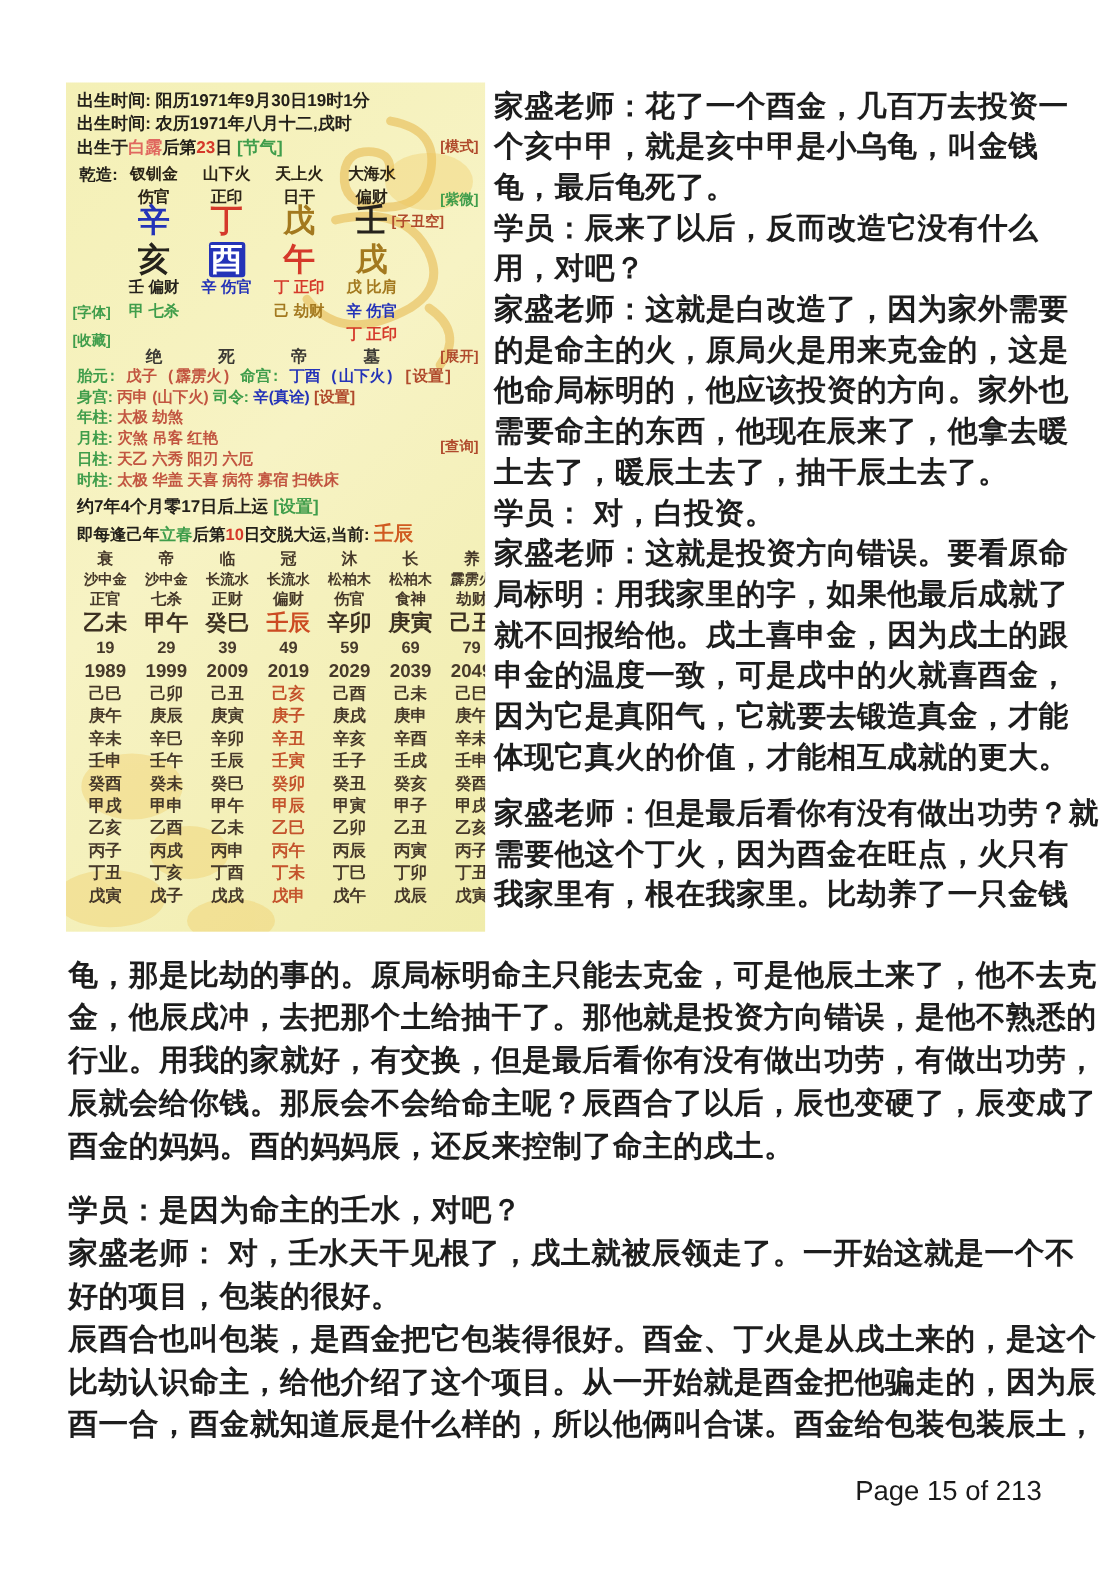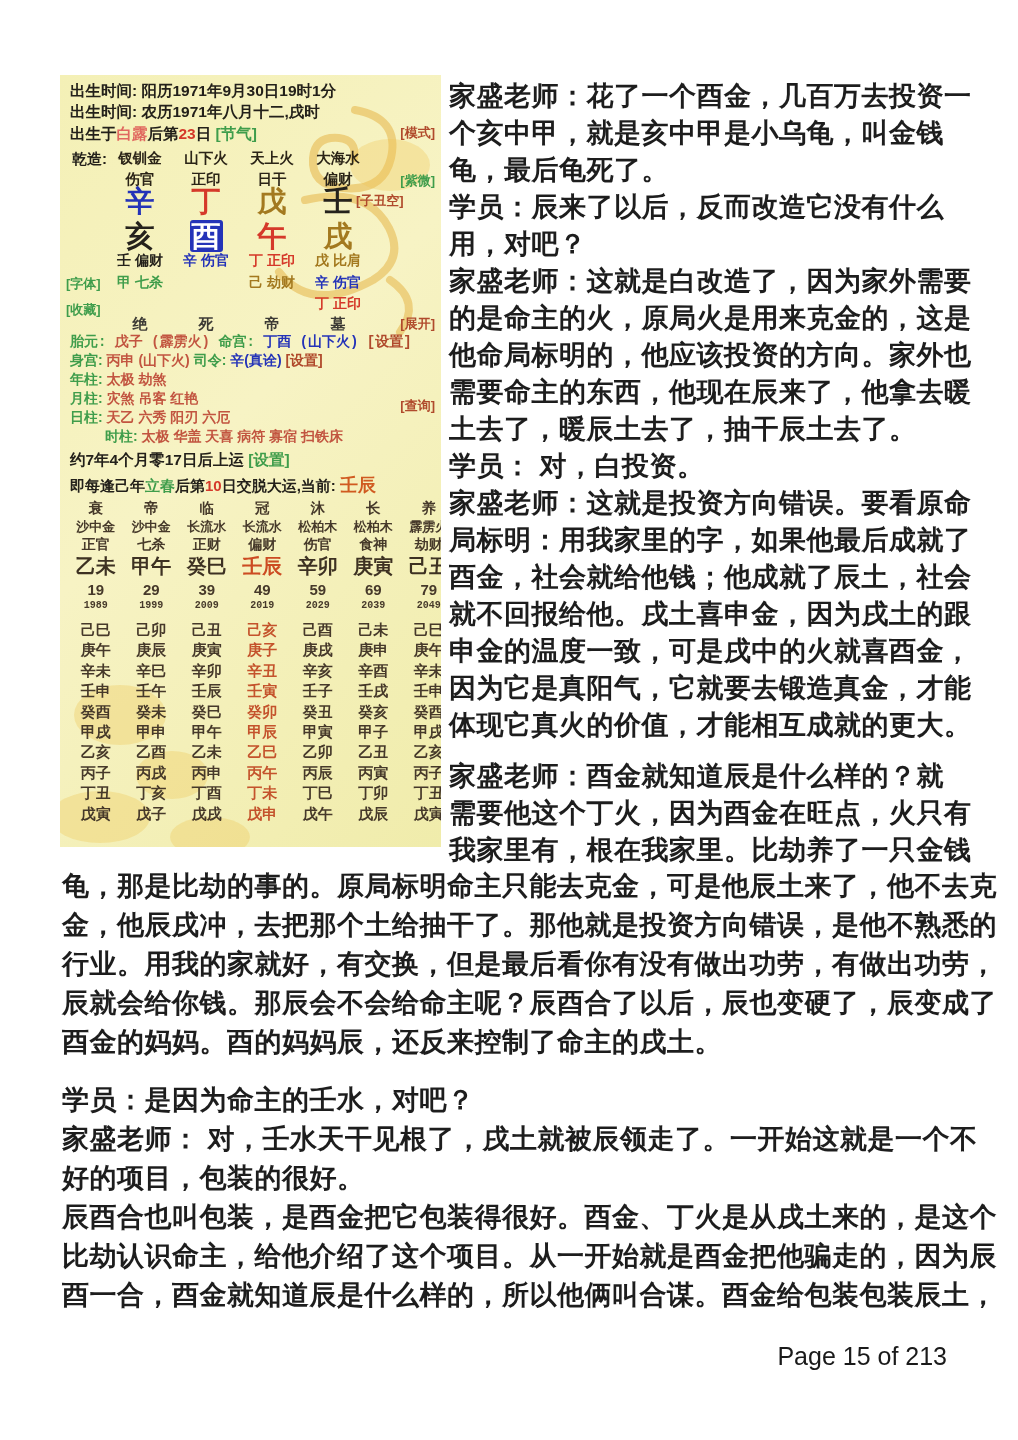--- a/index.html
+++ b/index.html
@@ -42,21 +42,21 @@
   .t-query{right:6px;top:322px;}
   
   .trow{position:absolute;left:8px;width:389px;display:grid;
     grid-template-columns:repeat(7,55.5px);justify-items:center;color:#46392a;}
   .t-stage{top:424px;font-size:14.5px;font-weight:700;}
   .t-nayin{top:443px;font-size:13px;}
   .t-god{top:461px;font-size:14px;}
   .t-pillar{top:478px;font-size:20px;font-weight:700;color:#3d3122;}
   .t-pillar span:nth-of-type(4){color:#cc4b22;}
   .t-age{top:506px;font-size:15px;}
-  .t-year{top:525px;font-size:10px;font-family:Liberation Mono, monospace;}
+  .t-year{top:525px;font-size:17px;}
   .flows{position:absolute;left:8px;top:546px;width:389px;color:#46392a;}
   .frow{display:grid;grid-template-columns:repeat(7,55.5px);justify-items:center;
     height:20.4px;font-size:15px;}
   .frow span:nth-of-type(4){color:#c4532c;text-align:center;}
 
   
   .rcol{position:absolute;left:449px;top:78px;width:568px;font-size:27px;
     font-weight:600;color:#1d1d1d;letter-spacing:.5px;}
   .tl{height:37px;white-space:nowrap;}
   .tl:empty{height:14px;}
@@ -138,21 +138,21 @@
       </div>
     <span class="tag maroon t-expand">[展开]</span>
 
     <div class="prow info1"><span class="seg" style="color: rgb(63, 157, 75);">胎元:</span><span class="seg" style="color: rgb(194, 85, 64);"> 戊子 (霹雳火) </span><span class="seg" style="color: rgb(63, 157, 75);">命宫:</span><span class="seg" style="color: rgb(36, 51, 184);"> 丁酉 (山下火) </span><span class="seg" style="color: rgb(176, 74, 44);">[设置]</span></div>
     <div class="prow info2"><span class="seg" style="color: rgb(63, 157, 75);">身宫:</span><span class="seg" style="color: rgb(194, 85, 64);"> 丙申 (山下火) </span><span class="seg" style="color: rgb(63, 157, 75);">司令:</span><span class="seg" style="color: rgb(36, 51, 184);"> 辛(真诠) </span><span class="seg" style="color: rgb(176, 74, 44);">[设置]</span></div>
 
     <div class="shensha">
         <div class="sline"><span class="seg" style="color: rgb(63, 157, 75);">年柱:</span><span class="seg" style="color: rgb(194, 85, 64);"> 太极 劫煞</span></div>
         <div class="sline"><span class="seg" style="color: rgb(63, 157, 75);">月柱:</span><span class="seg" style="color: rgb(194, 85, 64);"> 灾煞 吊客 红艳</span></div>
         <div class="sline"><span class="seg" style="color: rgb(63, 157, 75);">日柱:</span><span class="seg" style="color: rgb(194, 85, 64);"> 天乙 六秀 阳刃 六厄</span></div>
-        <div class="sline"><span class="seg" style="color: rgb(63, 157, 75); margin-left: 35px;">时柱:</span><span class="seg" style="color: rgb(194, 85, 64);"> 太极 华盖 天喜 病符 寡宿 扫铁床</span></div>
+        <div class="sline"><span class="seg" style="color: rgb(63, 157, 75);">时柱:</span><span class="seg" style="color: rgb(194, 85, 64);"> 太极 华盖 天喜 病符 寡宿 扫铁床</span></div>
       </div>
     <span class="tag maroon t-query">[查询]</span>
 
     <div class="prow shangyun"><span class="seg">约7年4个月零17日后上运 </span><span class="seg" style="color: rgb(63, 157, 75);">[设置]</span></div>
     <div class="prow jiaoyun"><span class="seg">即每逢己年</span><span class="seg" style="color: rgb(63, 157, 75);">立春</span><span class="seg">后第</span><span class="seg" style="color: rgb(213, 57, 42);">10</span><span class="seg">日交脱大运,当前: </span><span class="seg" style="color: rgb(208, 90, 32); font-size: 18px;">壬辰</span></div>
 
     <div class="trow t-stage">
         <span>衰</span>
         <span>帝</span>
         <span>临</span>
@@ -307,27 +307,26 @@
       <div class="tl">学员：辰来了以后，反而改造它没有什么</div>
       <div class="tl">用，对吧？</div>
       <div class="tl">家盛老师：这就是白改造了，因为家外需要</div>
       <div class="tl">的是命主的火，原局火是用来克金的，这是</div>
       <div class="tl">他命局标明的，他应该投资的方向。家外也</div>
       <div class="tl">需要命主的东西，他现在辰来了，他拿去暖</div>
       <div class="tl">土去了，暖辰土去了，抽干辰土去了。</div>
       <div class="tl">学员： 对，白投资。</div>
       <div class="tl">家盛老师：这就是投资方向错误。要看原命</div>
       <div class="tl">局标明：用我家里的字，如果他最后成就了</div>
-      <div class="tl">酉金，社会就给他钱；他成就了辰土，社会</div>
       <div class="tl">就不回报给他。戌土喜申金，因为戌土的跟</div>
       <div class="tl">申金的温度一致，可是戌中的火就喜酉金，</div>
       <div class="tl">因为它是真阳气，它就要去锻造真金，才能</div>
       <div class="tl">体现它真火的价值，才能相互成就的更大。</div>
       <div class="tl"></div>
-      <div class="tl">家盛老师：酉金就知道辰是什么样的？就</div>
+      <div class="tl">家盛老师：但是最后看你有没有做出功劳？就</div>
       <div class="tl">需要他这个丁火，因为酉金在旺点，火只有</div>
       <div class="tl">我家里有，根在我家里。比劫养了一只金钱</div>
     </div>
 
   <div class="bcol">
       <div class="bl">龟，那是比劫的事的。原局标明命主只能去克金，可是他辰土来了，他不去克</div>
       <div class="bl">金，他辰戌冲，去把那个土给抽干了。那他就是投资方向错误，是他不熟悉的</div>
       <div class="bl">行业。用我的家就好，有交换，但是最后看你有没有做出功劳，有做出功劳，</div>
       <div class="bl">辰就会给你钱。那辰会不会给命主呢？辰酉合了以后，辰也变硬了，辰变成了</div>
       <div class="bl">酉金的妈妈。酉的妈妈辰，还反来控制了命主的戌土。</div>

